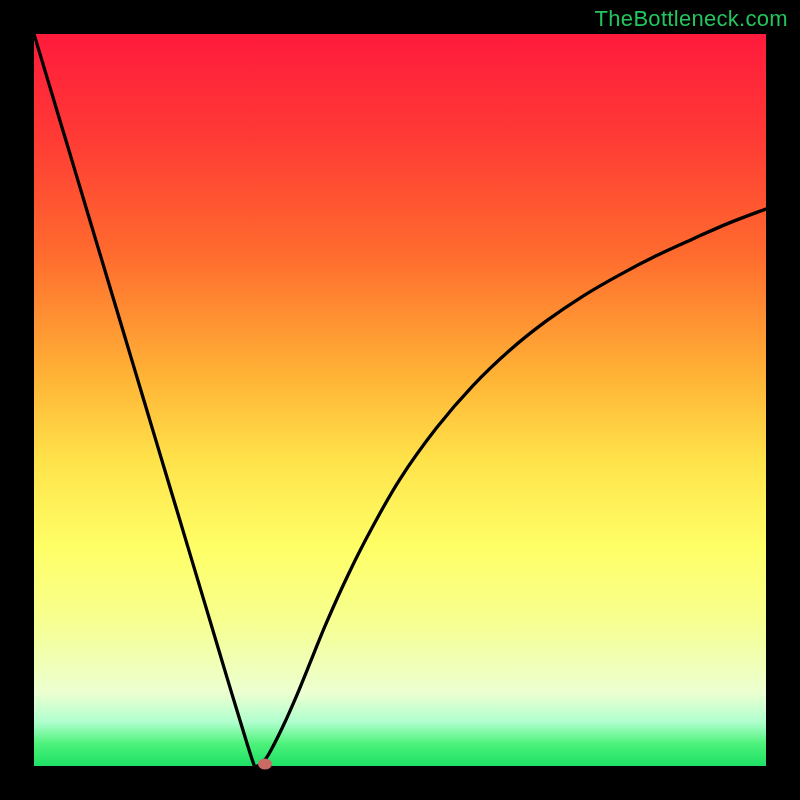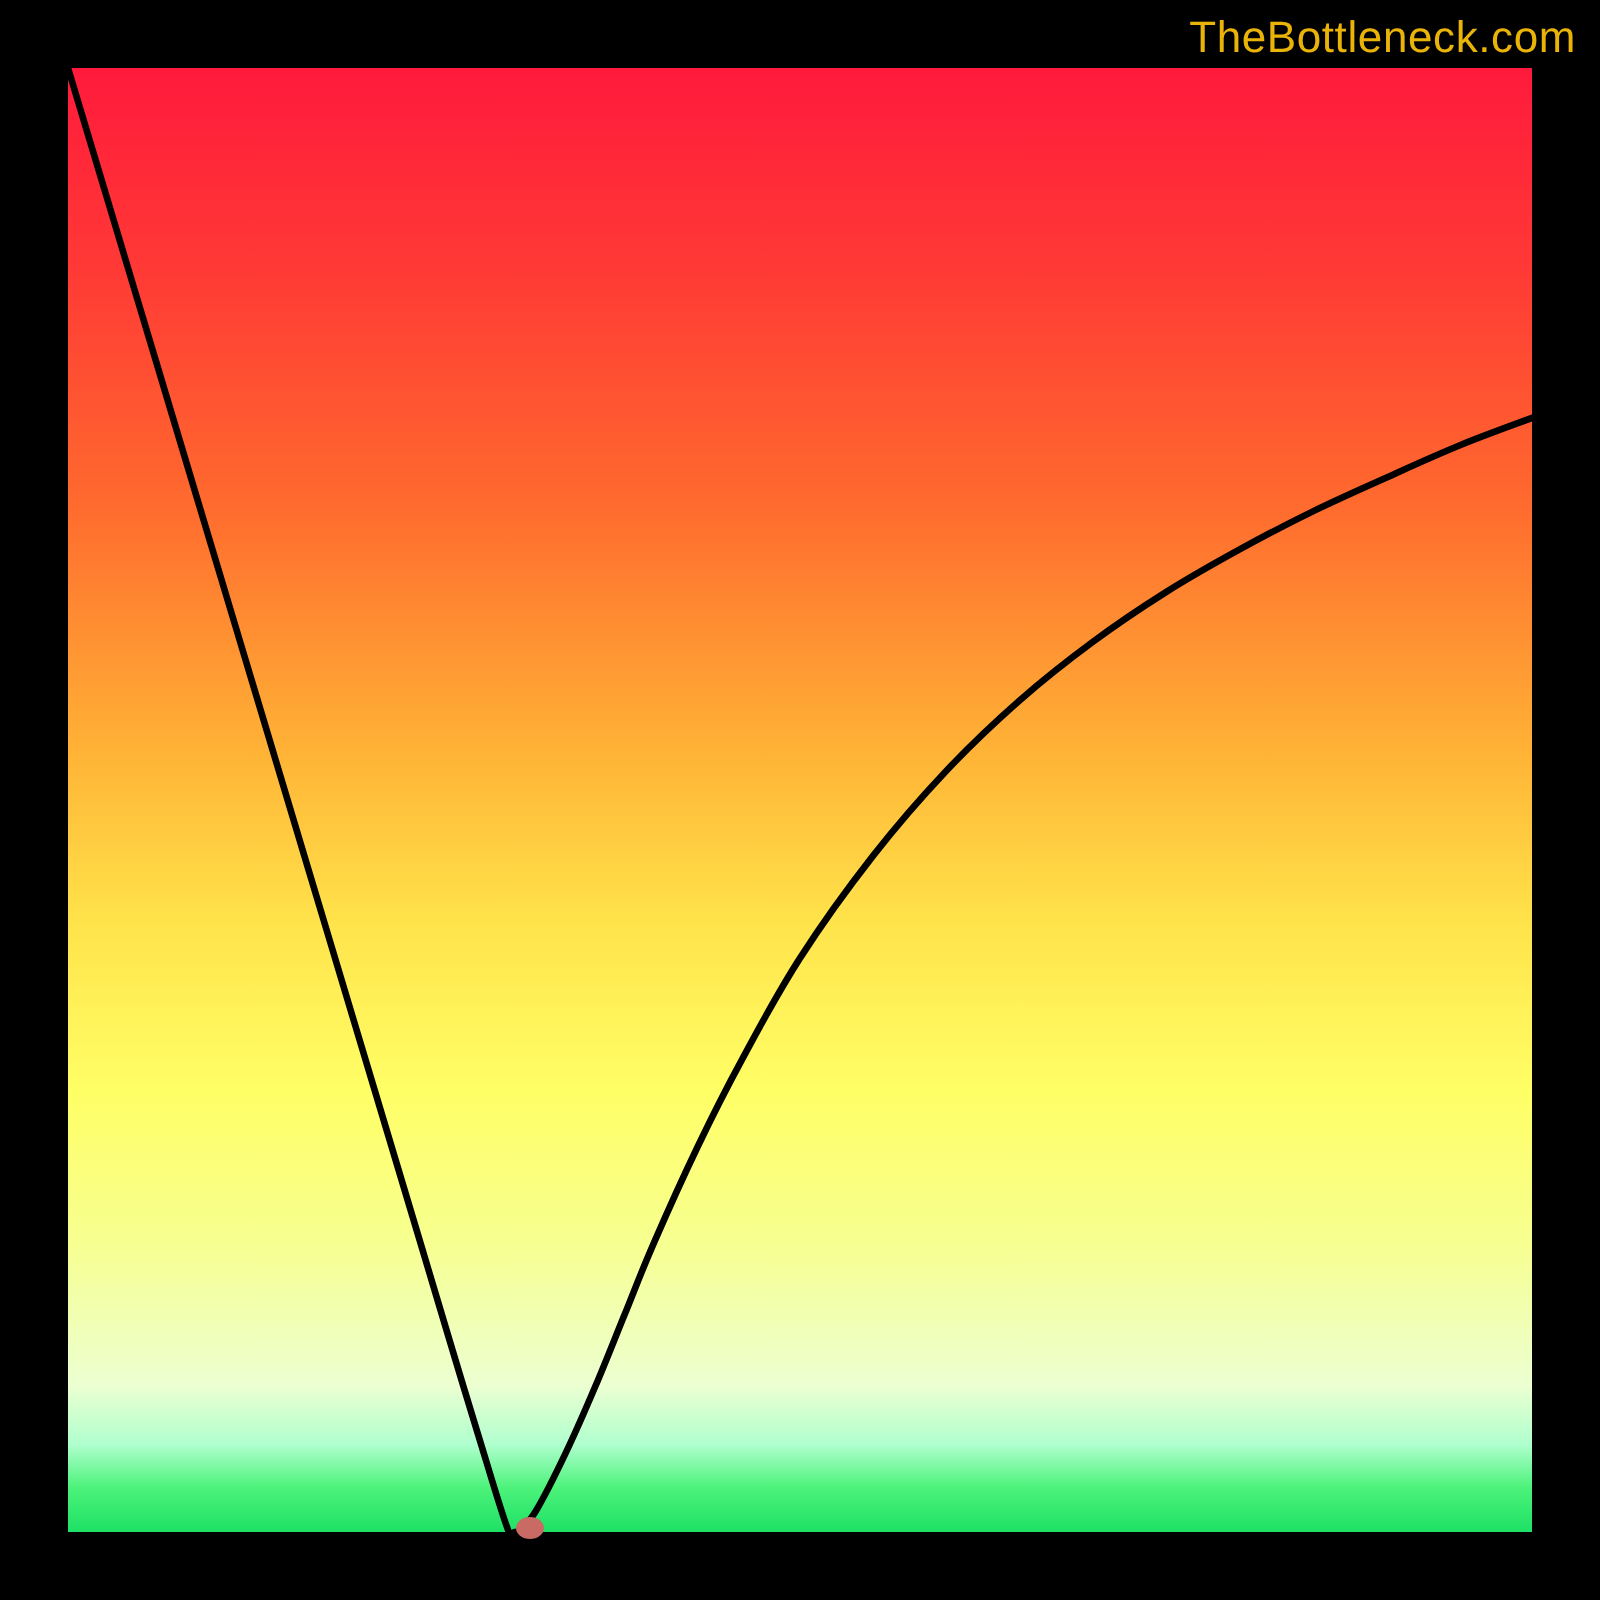--- a/index.html
+++ b/index.html
@@ -35,21 +35,21 @@
       #ecffd1 90%,
       #b0ffce 94%,
       #4cf27a 97%,
       #1de165 100%
     );
   }
   .watermark {
     position: absolute;
     top: 6px;
     right: 12px;
-    color: #eab308;
+    color: #22c55e;
     font-size: 22px;
     letter-spacing: 0.3px;
     text-align: right;
     user-select: none;
   }
   svg.curve {
     position: absolute;
     left: 0;
     top: 0;
     width: 732px;

